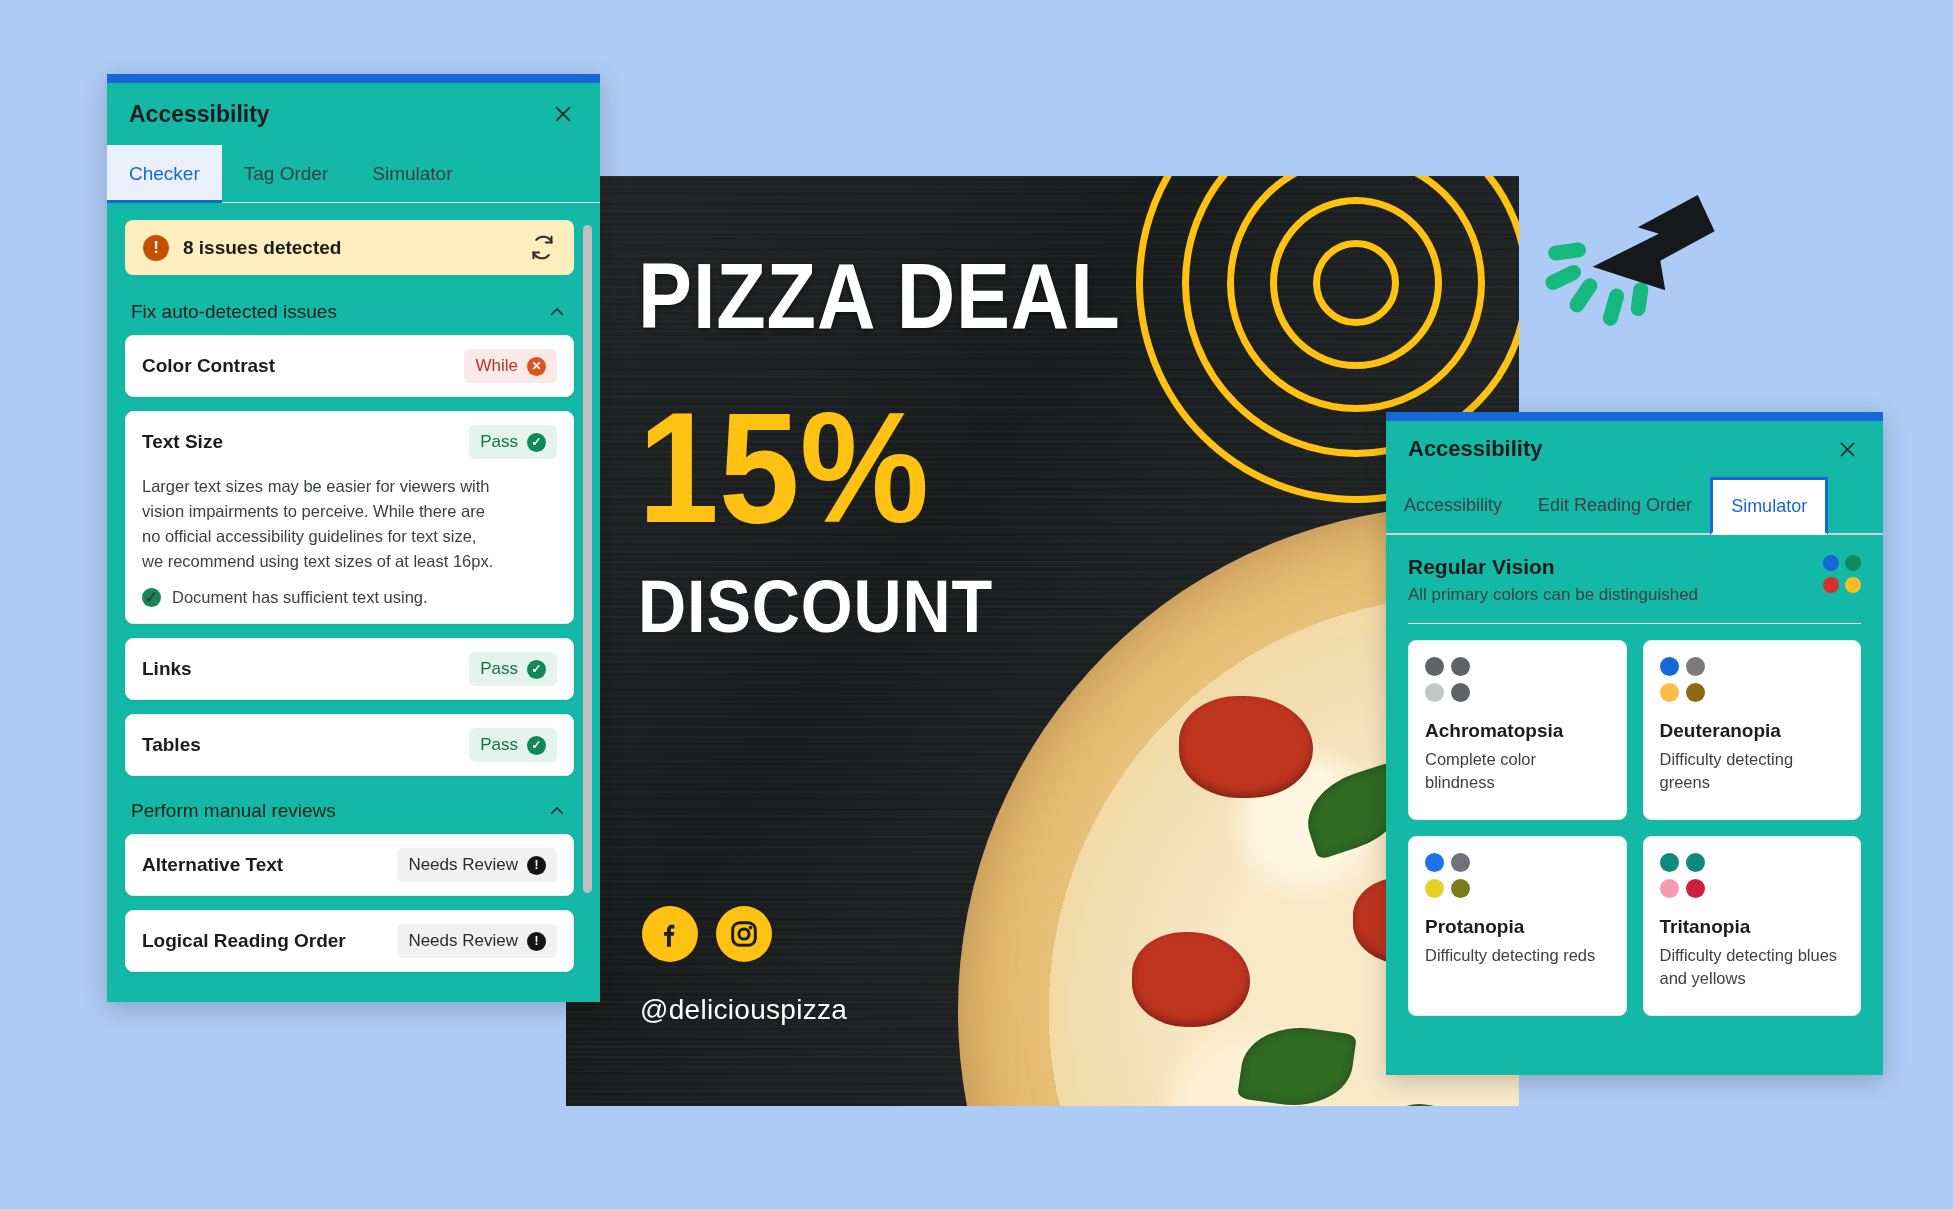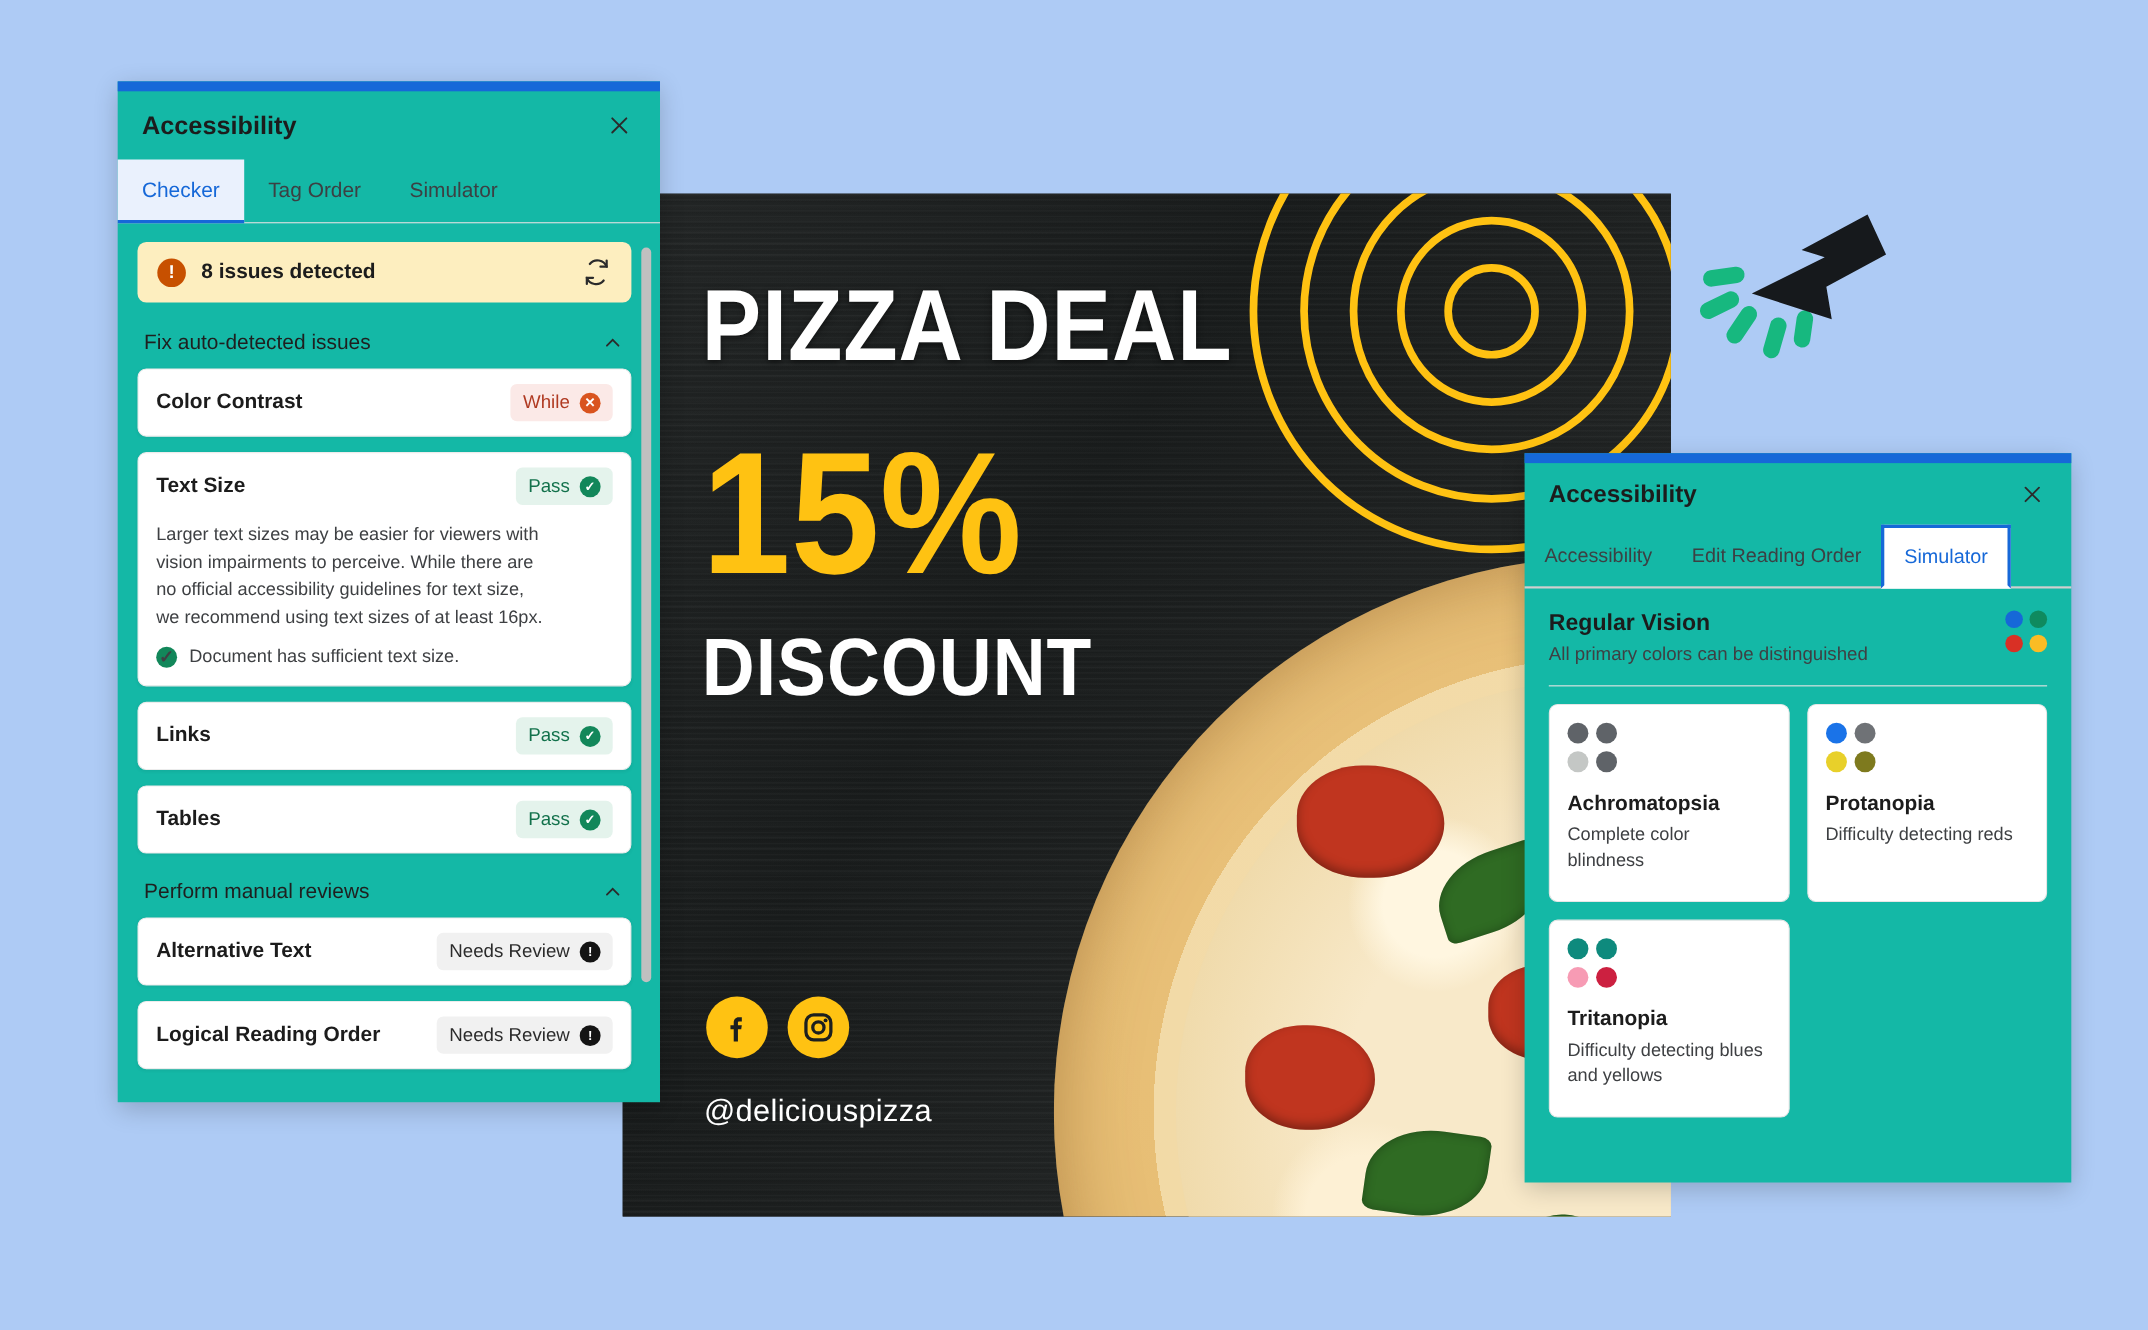--- a/index.html
+++ b/index.html
@@ -343,21 +343,21 @@
           <div class="card-row">
             <div class="card-name">Text Size</div>
             <div class="badge badge-pass">
               <span>Pass</span>
               <span class="bdot pass">✓</span>
             </div>
           </div>
           <div class="card-desc">Larger text sizes may be easier for viewers with vision impairments to perceive. While there are no official accessibility guidelines for text size, we recommend using text sizes of at least 16px.</div>
           <div class="card-ok">
             <span class="bdot pass">✓</span>
-            <span>Document has sufficient text size.</span>
+            <span>Document has sufficient text using.</span>
           </div>
         </div>
 
         <div class="card">
           <div class="card-row">
             <div class="card-name">Links</div>
             <div class="badge badge-pass">
               <span>Pass</span>
               <span class="bdot pass">✓</span>
             </div>
@@ -451,20 +451,30 @@
           <div class="dotgrid sm">
             <div class="dot" style="background: rgb(95, 99, 104);"></div>
             <div class="dot" style="background: rgb(95, 99, 104);"></div>
             <div class="dot" style="background: rgb(196, 199, 197);"></div>
             <div class="dot" style="background: rgb(95, 99, 104);"></div>
           </div>
           <div class="sim-card-name">Achromatopsia</div>
           <div class="sim-card-desc">Complete color blindness</div>
         </div>
 
+        <div class="sim-card">
+          <div class="dotgrid sm">
+            <div class="dot" style="background: rgb(22, 104, 216);"></div>
+            <div class="dot" style="background: rgb(125, 122, 119);"></div>
+            <div class="dot" style="background: rgb(251, 188, 74);"></div>
+            <div class="dot" style="background: rgb(138, 107, 20);"></div>
+          </div>
+          <div class="sim-card-name">Deuteranopia</div>
+          <div class="sim-card-desc">Difficulty detecting greens</div>
+        </div>
 
         <div class="sim-card">
           <div class="dotgrid sm">
             <div class="dot" style="background: rgb(26, 115, 232);"></div>
             <div class="dot" style="background: rgb(111, 114, 118);"></div>
             <div class="dot" style="background: rgb(232, 208, 42);"></div>
             <div class="dot" style="background: rgb(126, 122, 30);"></div>
           </div>
           <div class="sim-card-name">Protanopia</div>
           <div class="sim-card-desc">Difficulty detecting reds</div>

